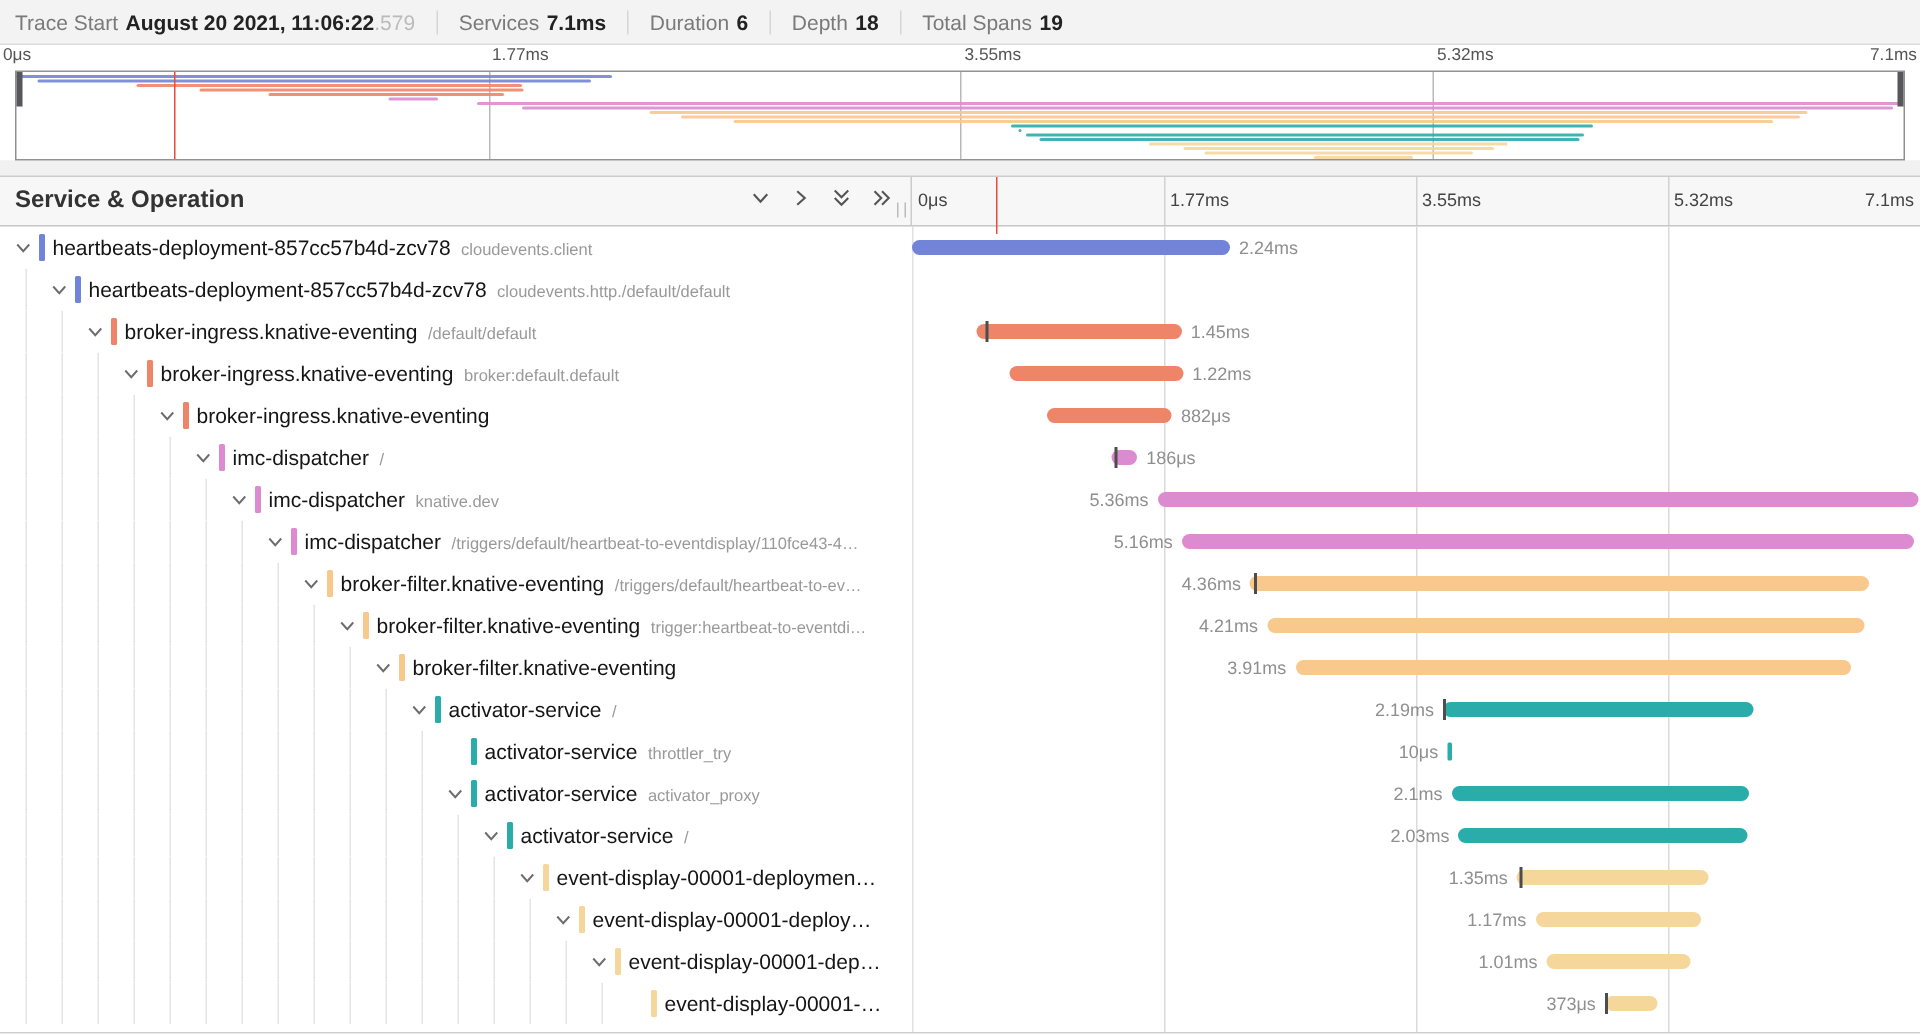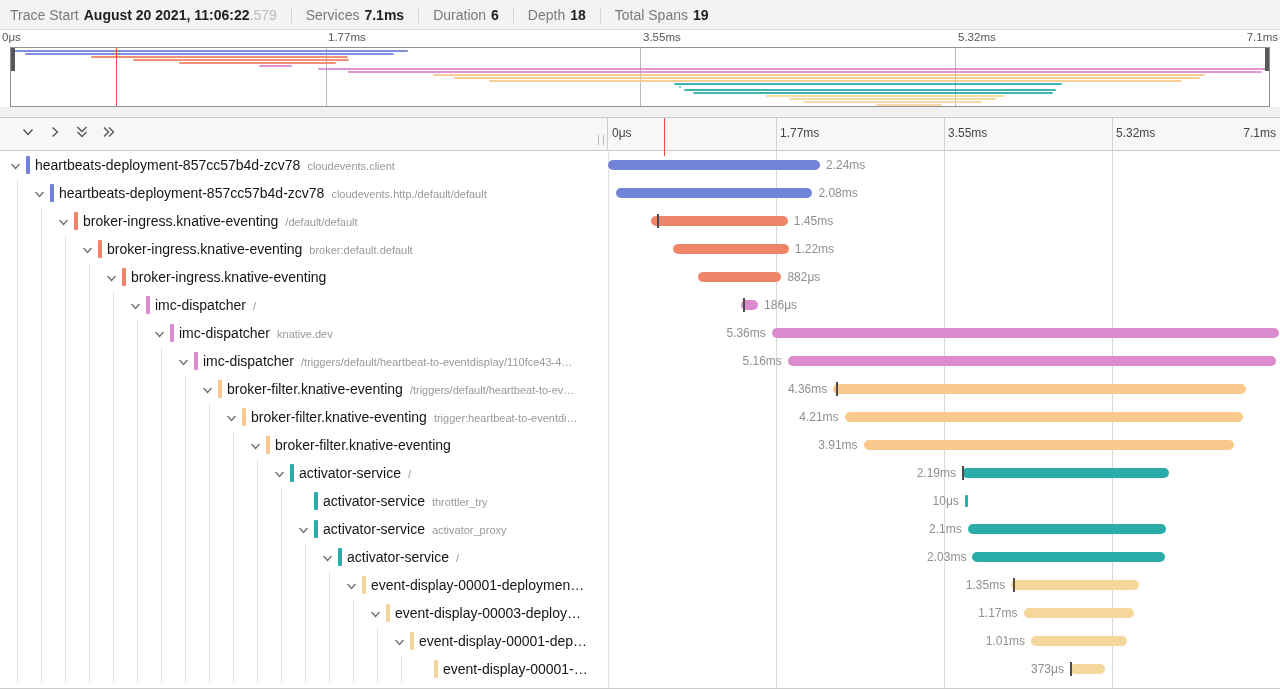--- a/index.html
+++ b/index.html
@@ -127,20 +127,21 @@
         </div>
       <div class="mm-cursor" id="mm-cursor" style="left: calc(8.30986%);"></div>
       <div class="mm-handle" style="left:0"></div>
       <div class="mm-handle" style="right:0"></div>
     </div>
   </div>
   <div class="map-gap"></div>
 
   <div class="grid-header">
     <div class="gh-left">
+      <span class="gh-title">Service &amp; Operation</span>
       <span class="gh-btn">
           <span><svg width="16" height="16" viewBox="0 0 16 16">
               <polyline points="3.5,5.5 8,10.5 12.5,5.5" fill="none" stroke="currentColor" stroke-width="1.4"></polyline>
             </svg></span>
         </span>
       <span class="gh-btn">
           <span><svg width="16" height="16" viewBox="0 0 16 16">
               <polyline points="5.5,3.5 10.5,8 5.5,12.5" fill="none" stroke="currentColor" stroke-width="1.4"></polyline>
             </svg></span>
         </span>
@@ -202,24 +203,20 @@
             <div class="guide" style="left: 17px;"></div>
             <span class="chev" style="left: 33px;"><svg width="13" height="13" viewBox="0 0 13 13">
                 <polyline points="2.5,4 6.5,8.5 10.5,4" fill="none" stroke="currentColor" stroke-width="1.3"></polyline>
               </svg></span>
             <div class="strip" style="left: 50px; background: rgb(114, 132, 216);"></div>
             <div class="names" style="left: 59px;">
               <span class="svc">heartbeats-deployment-857cc57b4d-zcv78</span>
               <span class="op">cloudevents.http./default/default</span>
             </div>
           </div>
-          <div class="tl">
-            <div class="bar" style="left: 1.12676%; width: max(29.2958%, 3px); background: rgb(114, 132, 216);"></div>
-            <div class="dur" style="left: calc(30.4225% + 6px);">2.08ms</div>
-          </div>
         </div>
         <div class="row">
           <div class="tree">
             <div class="guide" style="left: 17px;"></div>
             <div class="guide" style="left: 41px;"></div>
             <span class="chev" style="left: 57px;"><svg width="13" height="13" viewBox="0 0 13 13">
                 <polyline points="2.5,4 6.5,8.5 10.5,4" fill="none" stroke="currentColor" stroke-width="1.3"></polyline>
               </svg></span>
             <div class="strip" style="left: 74px; background: rgb(238, 133, 104);"></div>
             <div class="names" style="left: 83px;">
@@ -568,21 +565,21 @@
             <div class="guide" style="left: 257px;"></div>
             <div class="guide" style="left: 281px;"></div>
             <div class="guide" style="left: 305px;"></div>
             <div class="guide" style="left: 329px;"></div>
             <div class="guide" style="left: 353px;"></div>
             <span class="chev" style="left: 369px;"><svg width="13" height="13" viewBox="0 0 13 13">
                 <polyline points="2.5,4 6.5,8.5 10.5,4" fill="none" stroke="currentColor" stroke-width="1.3"></polyline>
               </svg></span>
             <div class="strip" style="left: 386px; background: rgb(245, 215, 156);"></div>
             <div class="names" style="left: 395px;">
-              <span class="svc">event-display-00003-deploy…</span>
+              <span class="svc">event-display-00001-deploy…</span>
             </div>
           </div>
           <div class="tl">
             <div class="bar" style="left: 61.831%; width: max(16.4789%, 3px); background: rgb(245, 215, 156);"></div>
             <div class="dur" style="right: calc(38.169% + 6px);">1.17ms</div>
           </div>
         </div>
         <div class="row">
           <div class="tree">
             <div class="guide" style="left: 17px;"></div>

